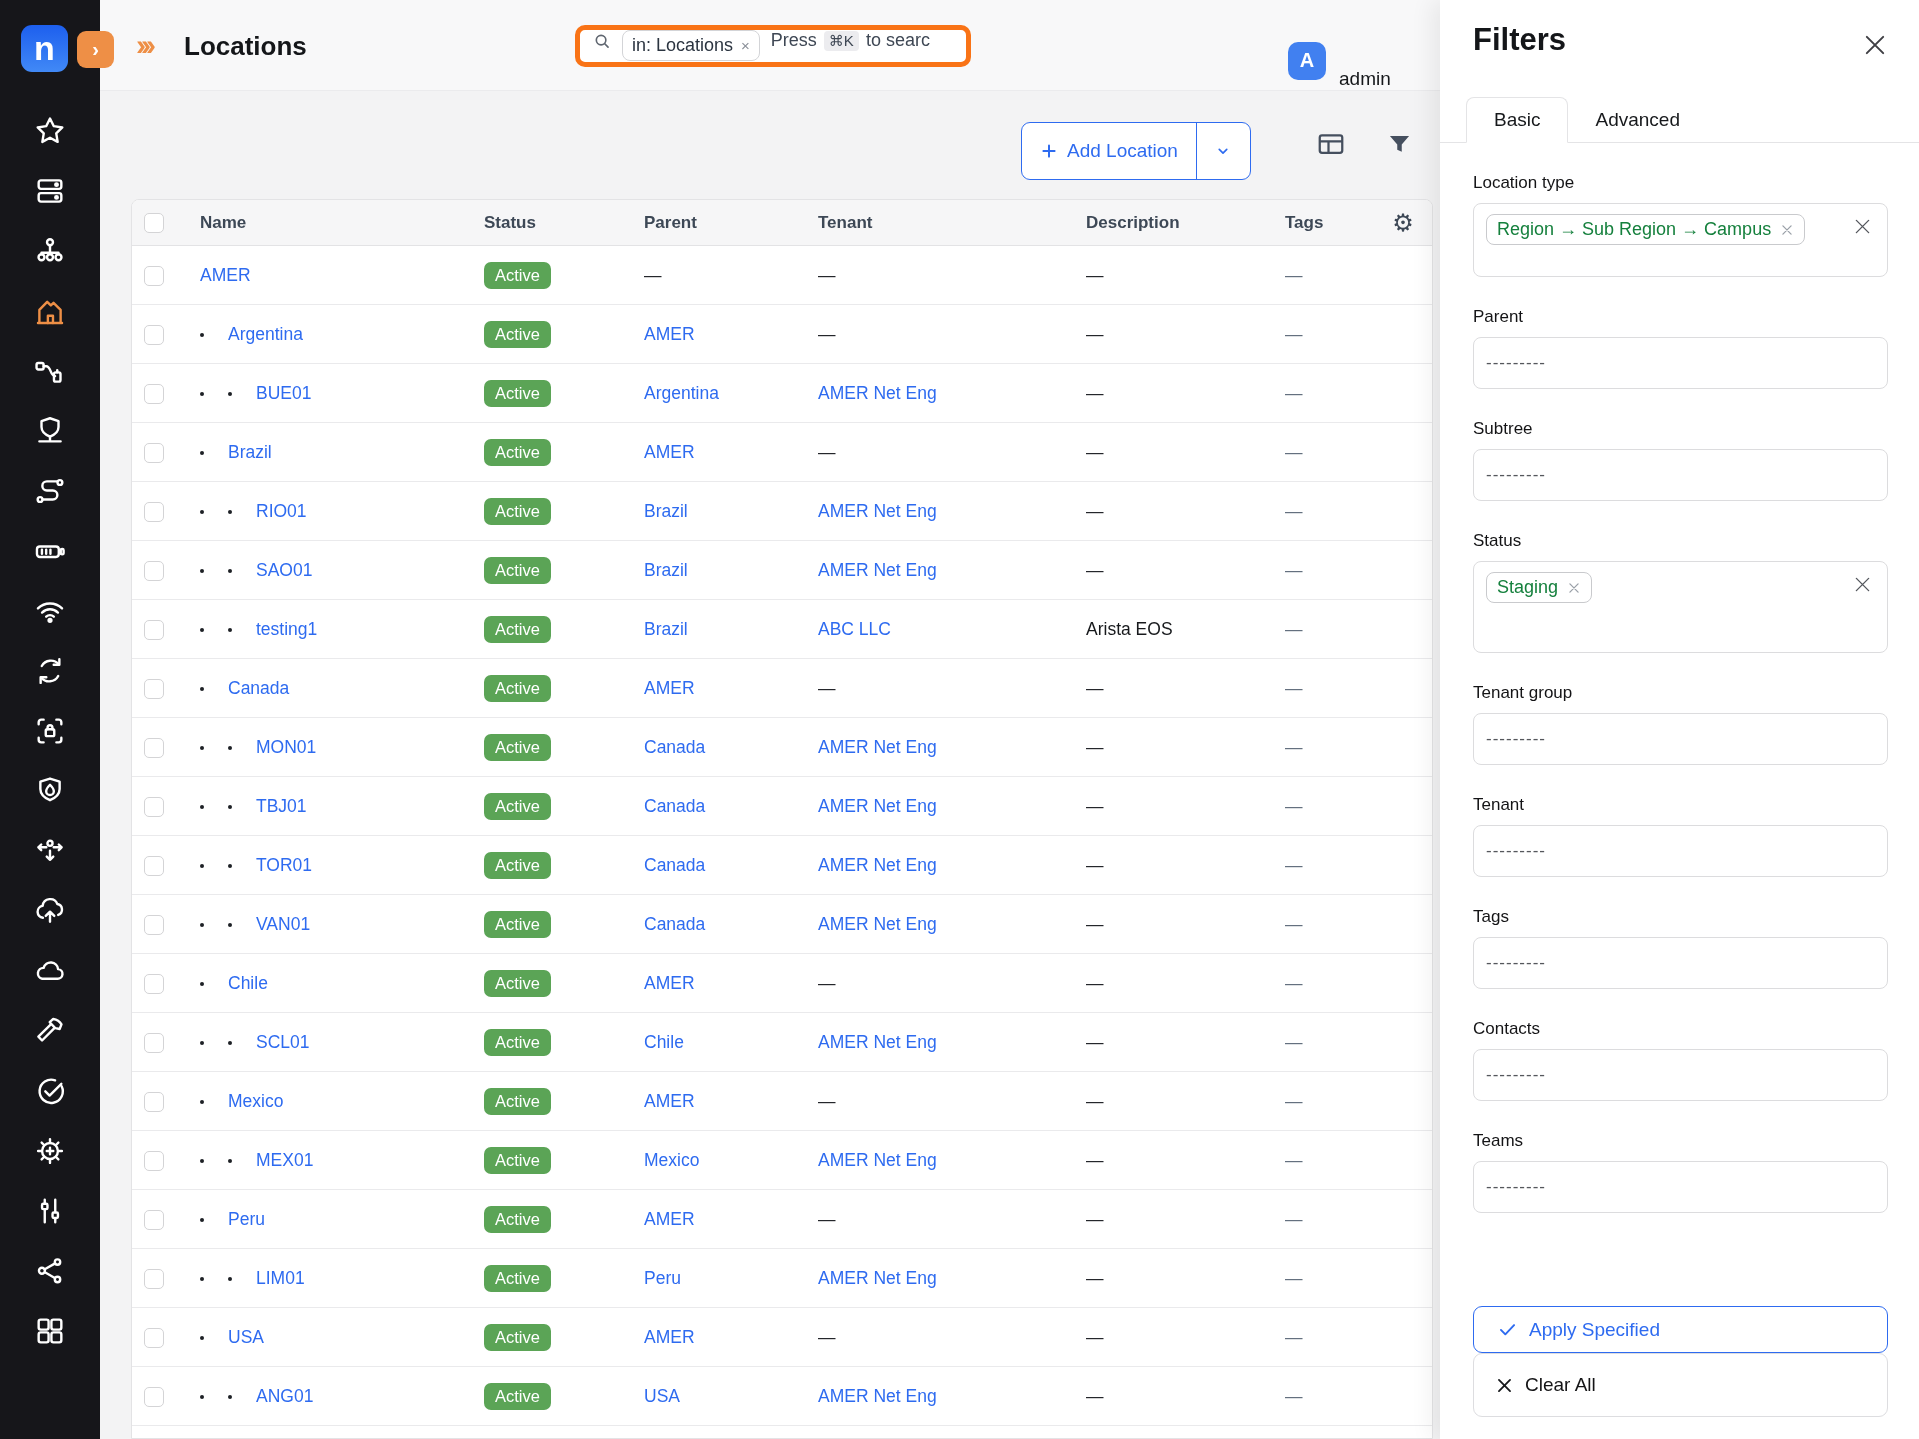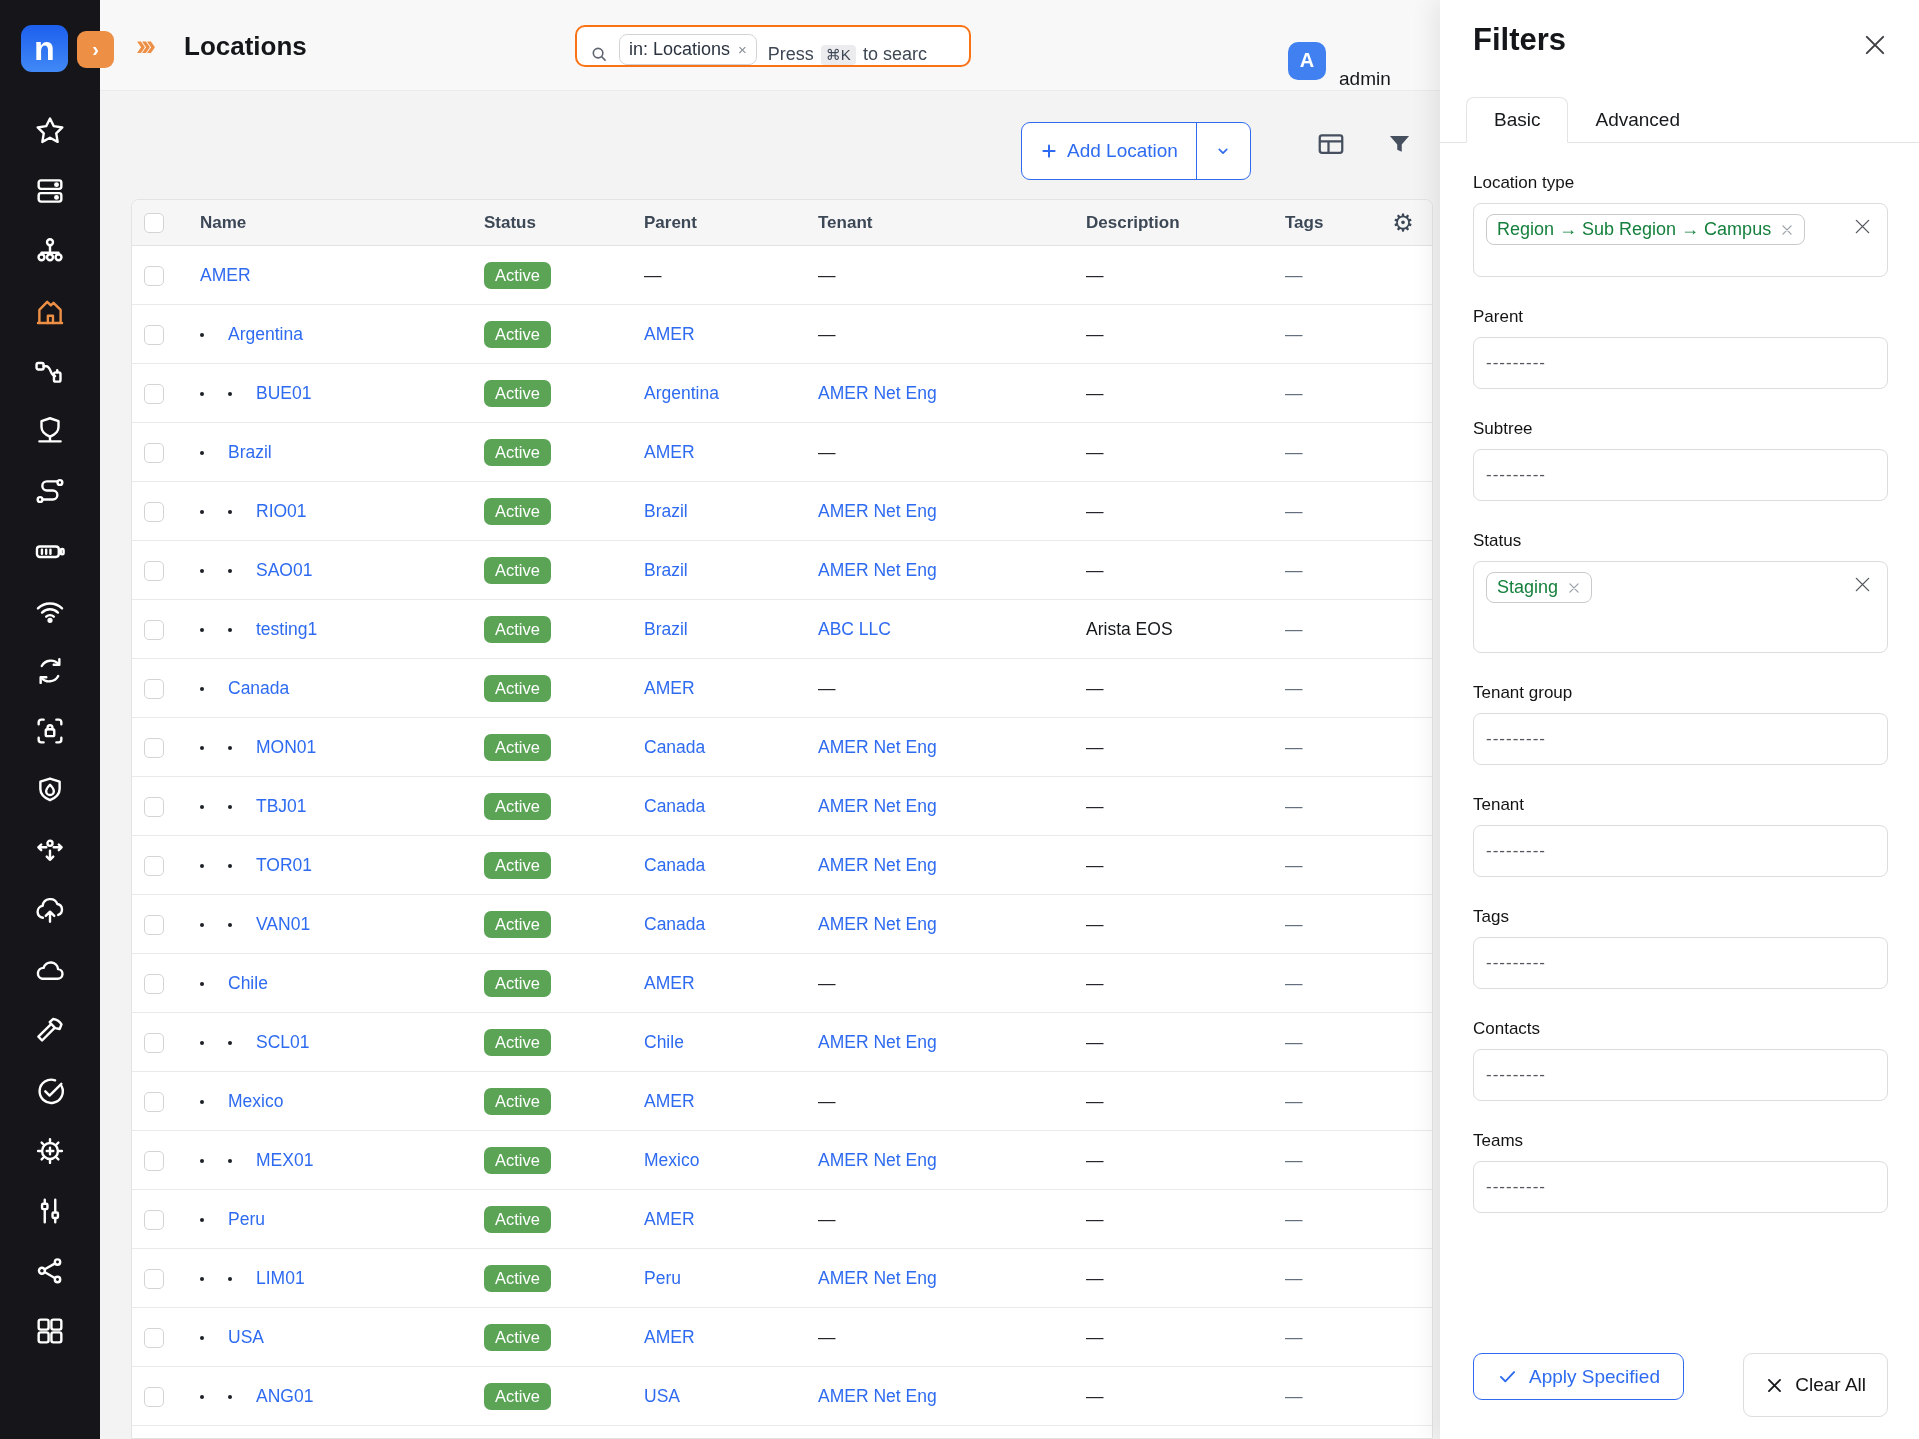--- a/index.html
+++ b/index.html
@@ -26,22 +26,22 @@
   .nav-icon.active { color:var(--brand-orange,#ee8f46); }
 
   
   .header { position:absolute; left:100px; top:0; right:0; height:91px;
     background:#f8f8f9; border-bottom:1px solid #ebebed; }
   .breadcrumb { position:absolute; left:36px; top:28px; color:var(--brand-orange,#ee8f46);
     font-size:30px; font-weight:bold; letter-spacing:-5px; }
   .page-title { position:absolute; left:84px; top:31px; font-size:26px;
     font-weight:bold; color:#141619; }
   .search-box { position:absolute; left:475px; top:25px; width:396px; height:42px;
-    background:#fff; border:2px solid #f97316; border-radius:10px;
-    display:flex; align-items:flex-end; padding:0 11px; overflow:hidden;
+    background:#fff; border:5px solid #f97316; border-radius:10px;
+    display:flex; align-items:flex-start; padding:0 11px; overflow:hidden;
     white-space:nowrap; cursor:text; }
   .search-box svg { flex:0 0 auto; }
   .scope-chip { display:inline-flex; align-items:center; gap:8px;
     border:1px solid #d3d4d7; border-radius:8px; padding:4px 9px;
     margin-left:9px; font-size:18px; color:#2b3440; flex:0 0 auto; }
   .scope-chip .x { color:#8a8f98; font-size:15px; cursor:pointer; }
   .search-prompt { margin-left:11px; color:#3e4754; font-size:18px;
     display:inline-flex; align-items:center; gap:7px; flex:0 0 auto; }
   .kbd { background:#ececef; border-radius:4px; padding:1px 5px;
     font-size:15px; color:#3e4754; }
@@ -112,21 +112,21 @@
   .field-box.taller { height:92px; }
   .field-box .chips { flex:1; display:flex; gap:8px; flex-wrap:wrap; }
   .filter-chip { display:inline-flex; align-items:center; gap:9px;
     border:1px solid #c9cacd; border-radius:8px; padding:4px 10px;
     font-size:18px; color:#15803d; }
   .filter-chip svg { cursor:pointer; }
   .box-clear { background:none; border:none; cursor:pointer; padding:2px;
     margin-left:8px; }
   .ph { color:#55575c; font-size:17px; letter-spacing:1px; line-height:30px; }
   .panel-actions { position:absolute; bottom:22px; left:33px; right:31px;
-    display:flex; justify-content:space-between; }
+    display:flex; justify-content:space-between;flex-direction:column; }
   .apply-btn { height:47px; padding:0 23px; border:1.5px solid var(--accent-blue,#2e6bf0);
     border-radius:9px; color:var(--accent-blue,#2e6bf0); font-size:19px;
     background:#fff; display:flex; align-items:center; gap:11px; cursor:pointer; }
   .clear-btn { height:64px; padding:0 21px; border:1px solid #dddde0;
     border-radius:9px; color:#141416; font-size:19px; background:#fff;
     display:flex; align-items:center; gap:11px; cursor:pointer; }
 </style>
 </head>
 <body>
 

